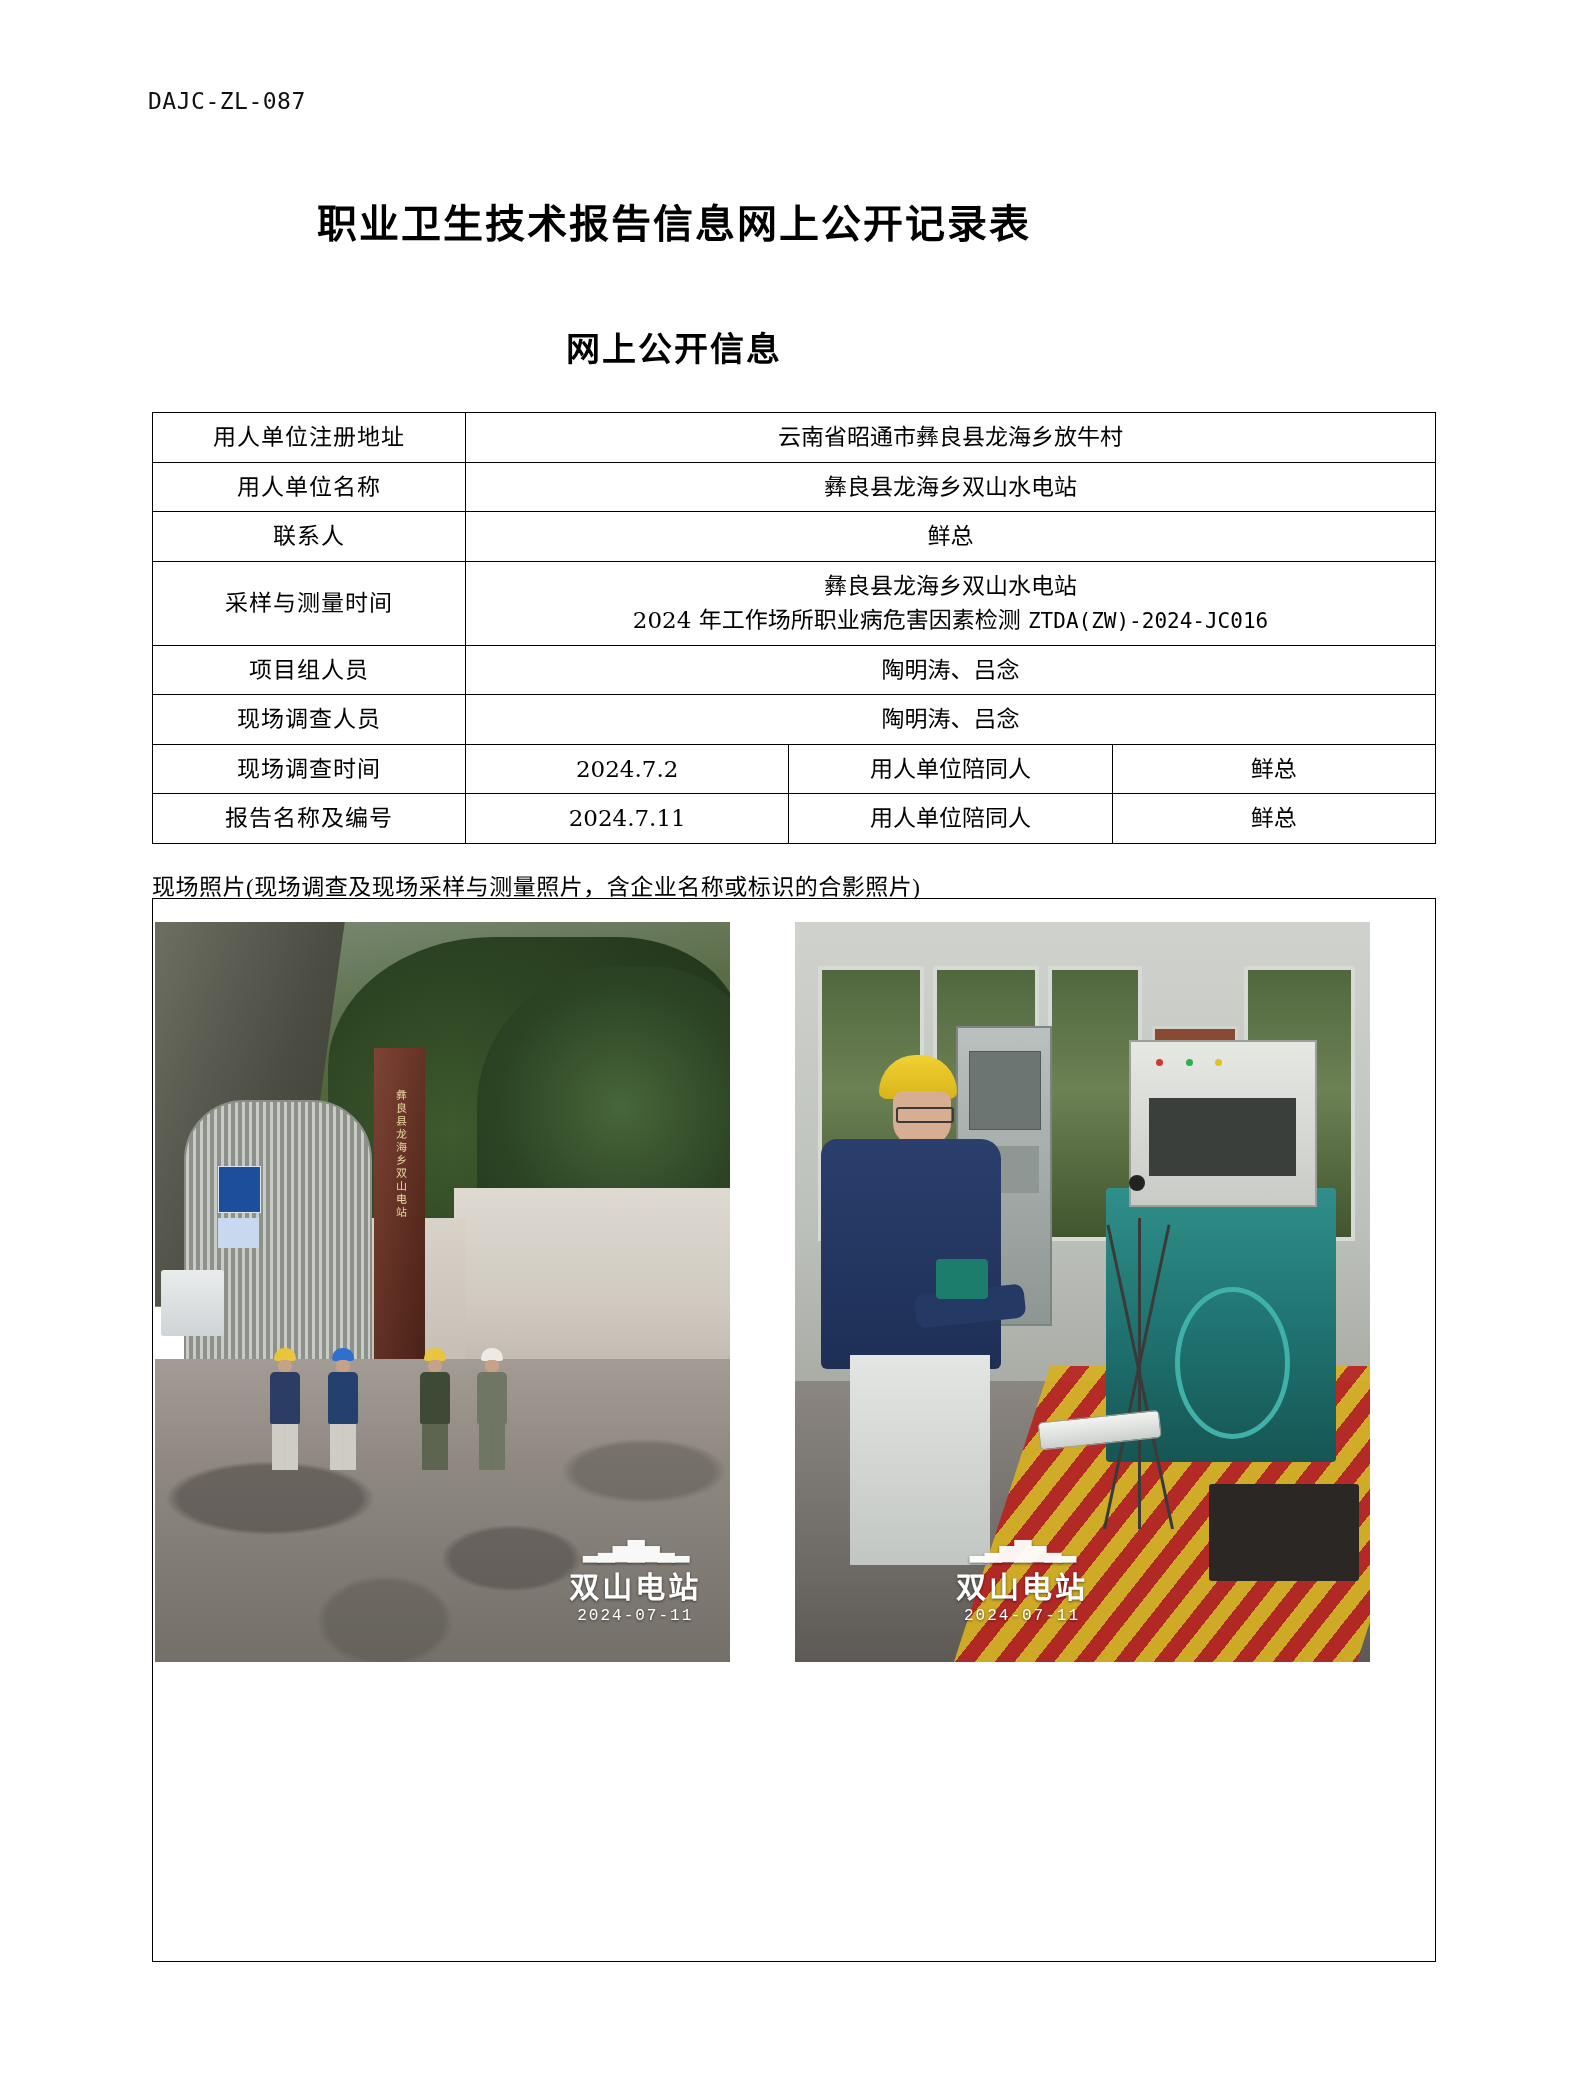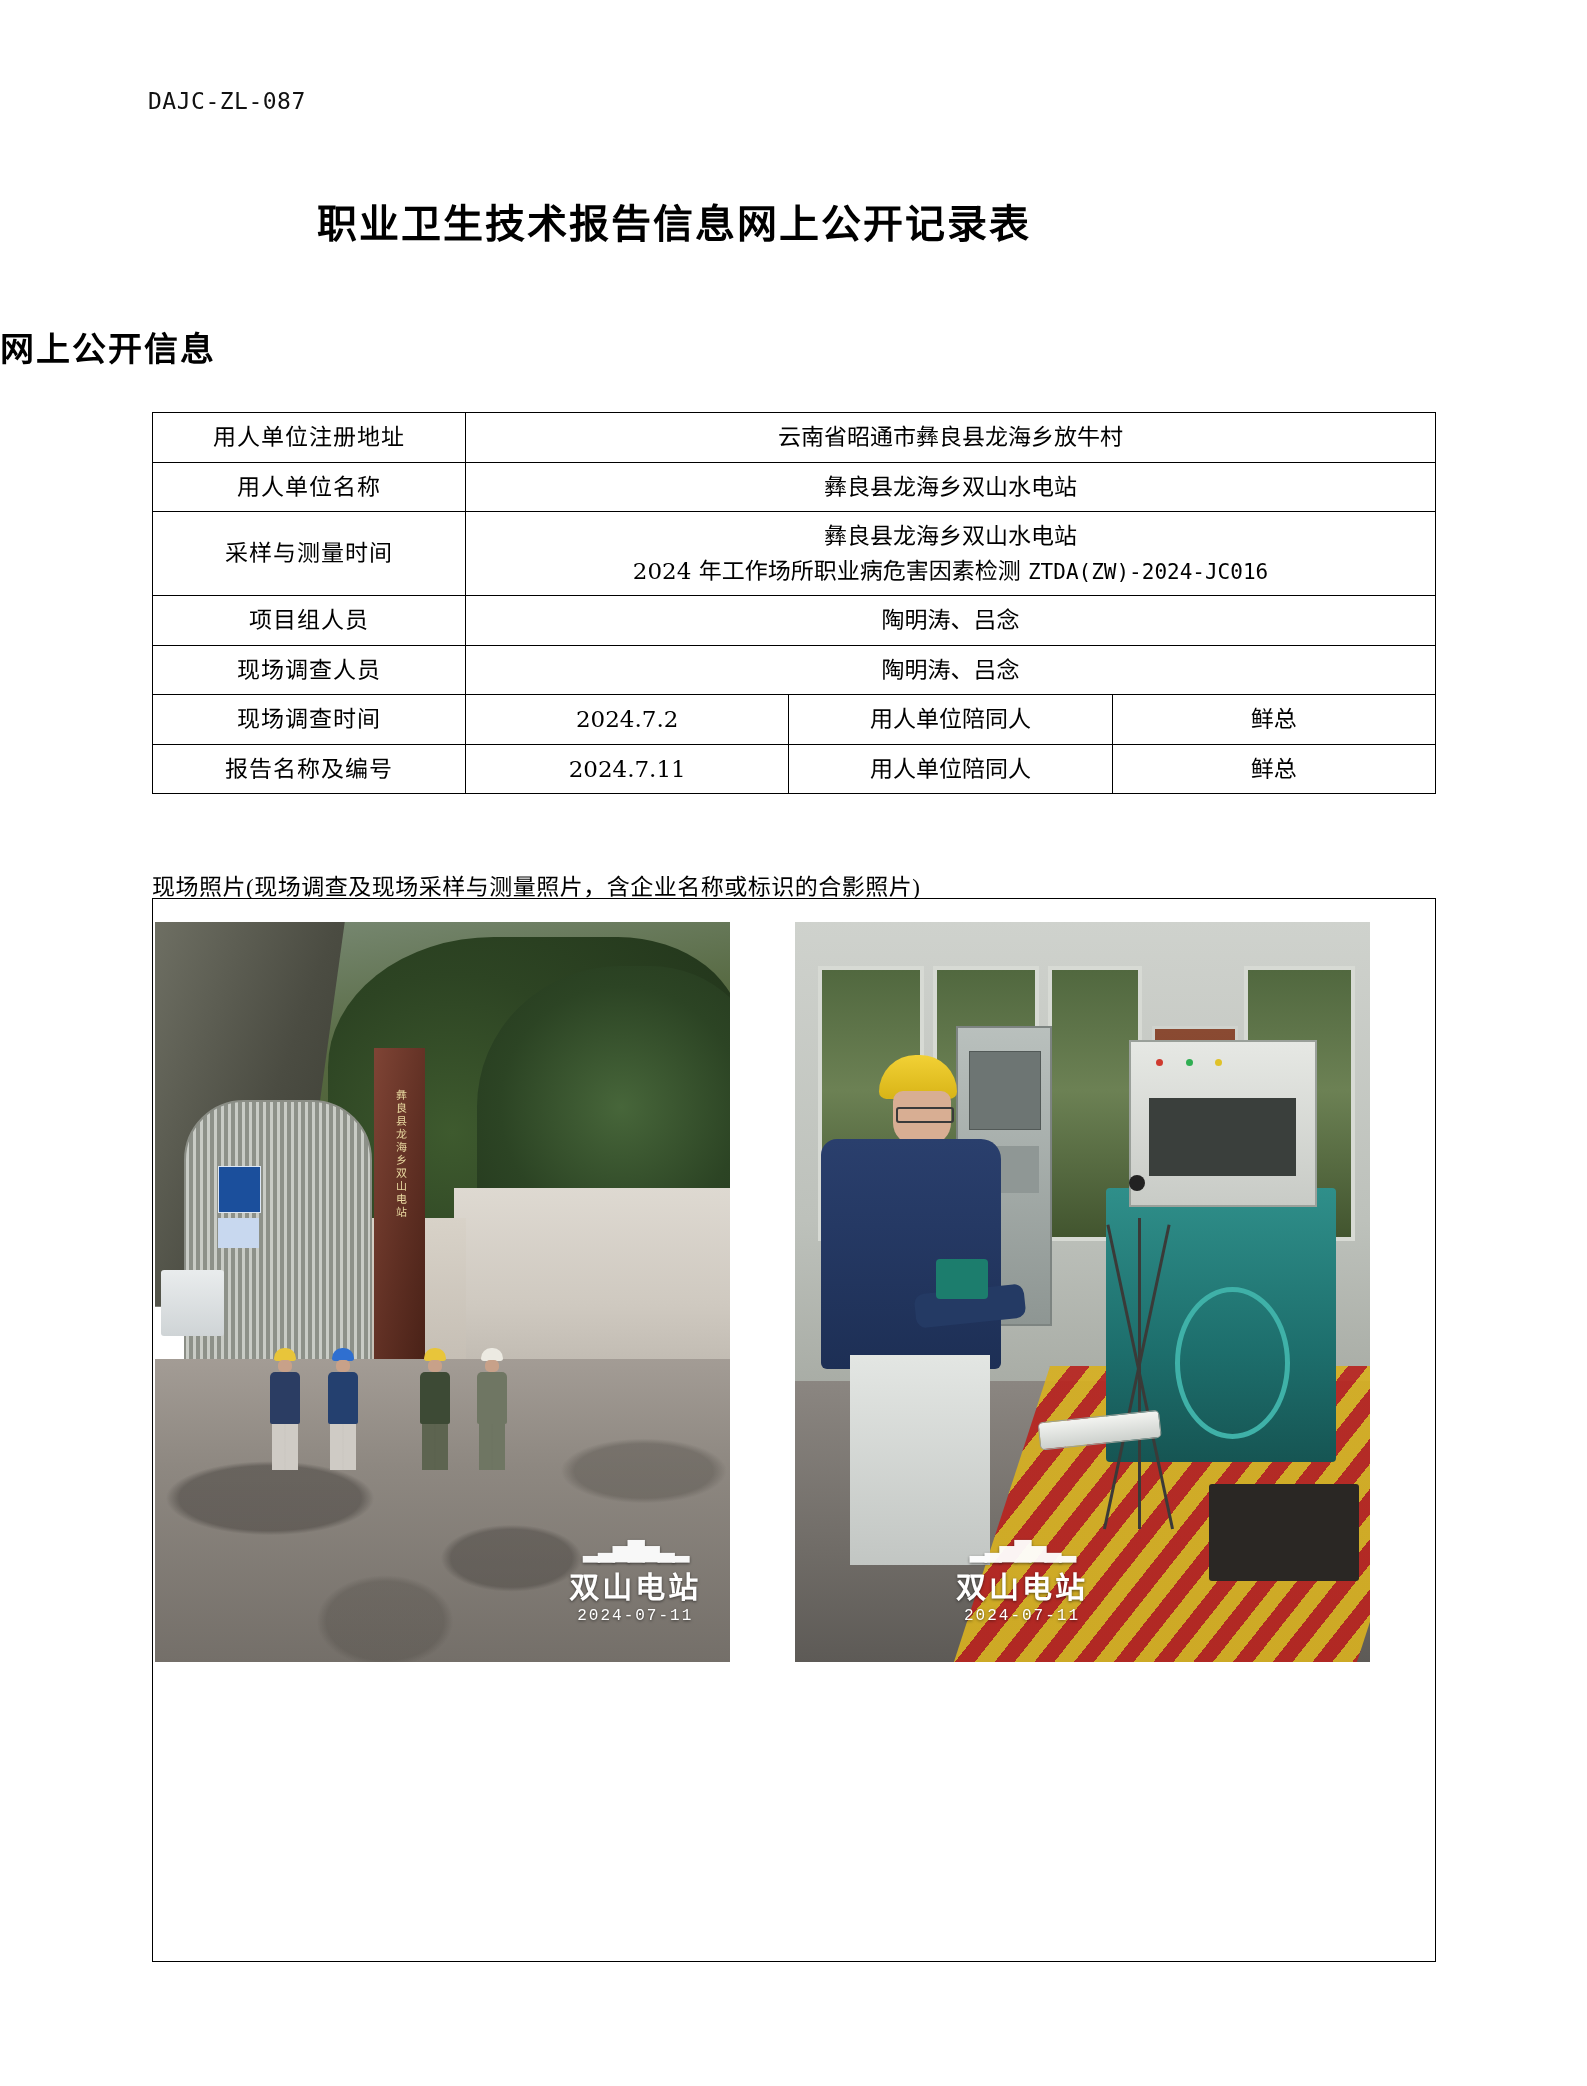--- a/index.html
+++ b/index.html
@@ -40,20 +40,21 @@
     font-size: 40px;
     font-weight: bold;
     letter-spacing: 2px;
     font-family: "DejaVu Serif", "Liberation Serif", serif;
   }
   .title-sub {
     position: absolute;
     left: 0;
     right: 0;
     top: 322px;
+    text-align: center;
     font-size: 34px;
     font-weight: bold;
     letter-spacing: 2px;
     font-family: "DejaVu Serif", "Liberation Serif", serif;
   }
   table.info {
     position: absolute;
     left: 152px;
     top: 412px;
     width: 1284px;
@@ -360,20 +361,24 @@
 
   <table class="info">
     <tbody>
       <tr>
         <td class="label">用人单位注册地址</td>
         <td colspan="3">云南省昭通市彝良县龙海乡放牛村</td>
       </tr>
       <tr>
         <td class="label">用人单位名称</td>
         <td colspan="3">彝良县龙海乡双山水电站</td>
+      </tr>
+      <tr>
+        <td class="label">联系人</td>
+        <td colspan="3">鲜总</td>
       </tr>
       <tr>
         <td class="label">采样与测量时间</td>
         <td colspan="3" class="two-line">
           <div>彝良县龙海乡双山水电站</div>
           <div>
             <span>2024 年工作场所职业病危害因素检测</span>
             <span class="report-id">ZTDA(ZW)-2024-JC016</span>
           </div>
         </td>

